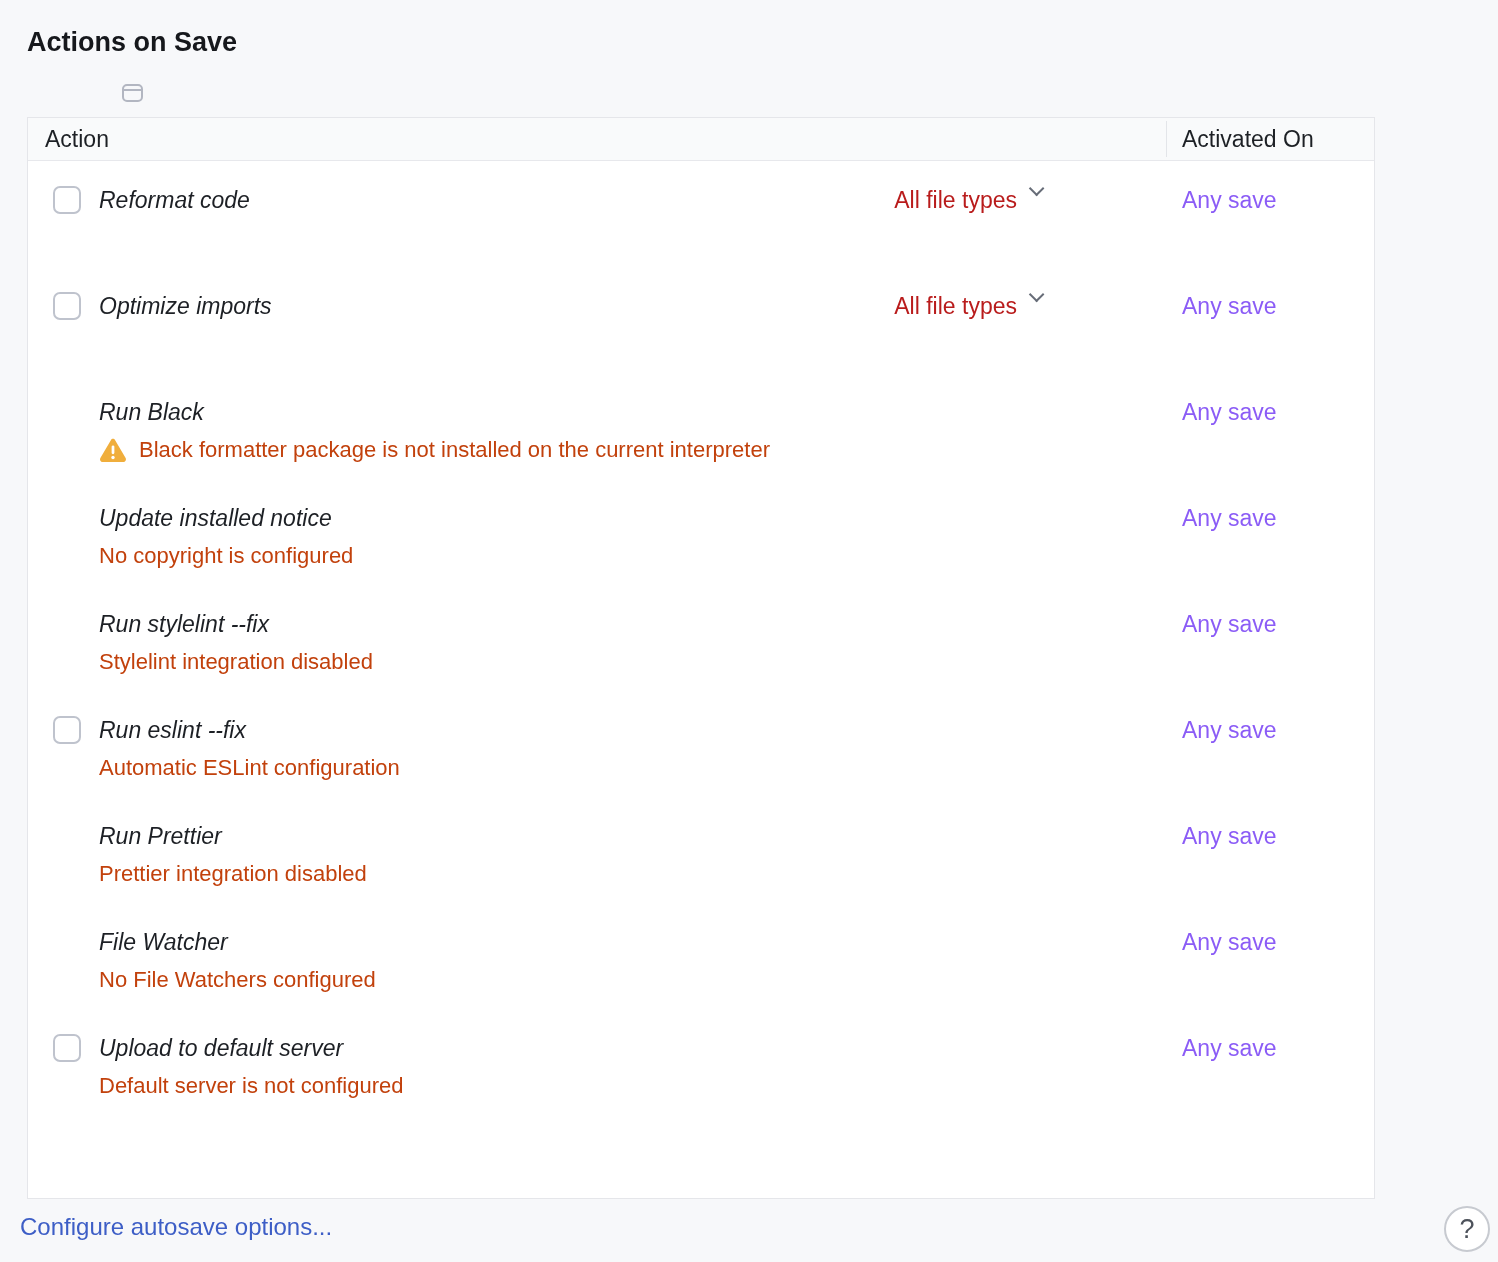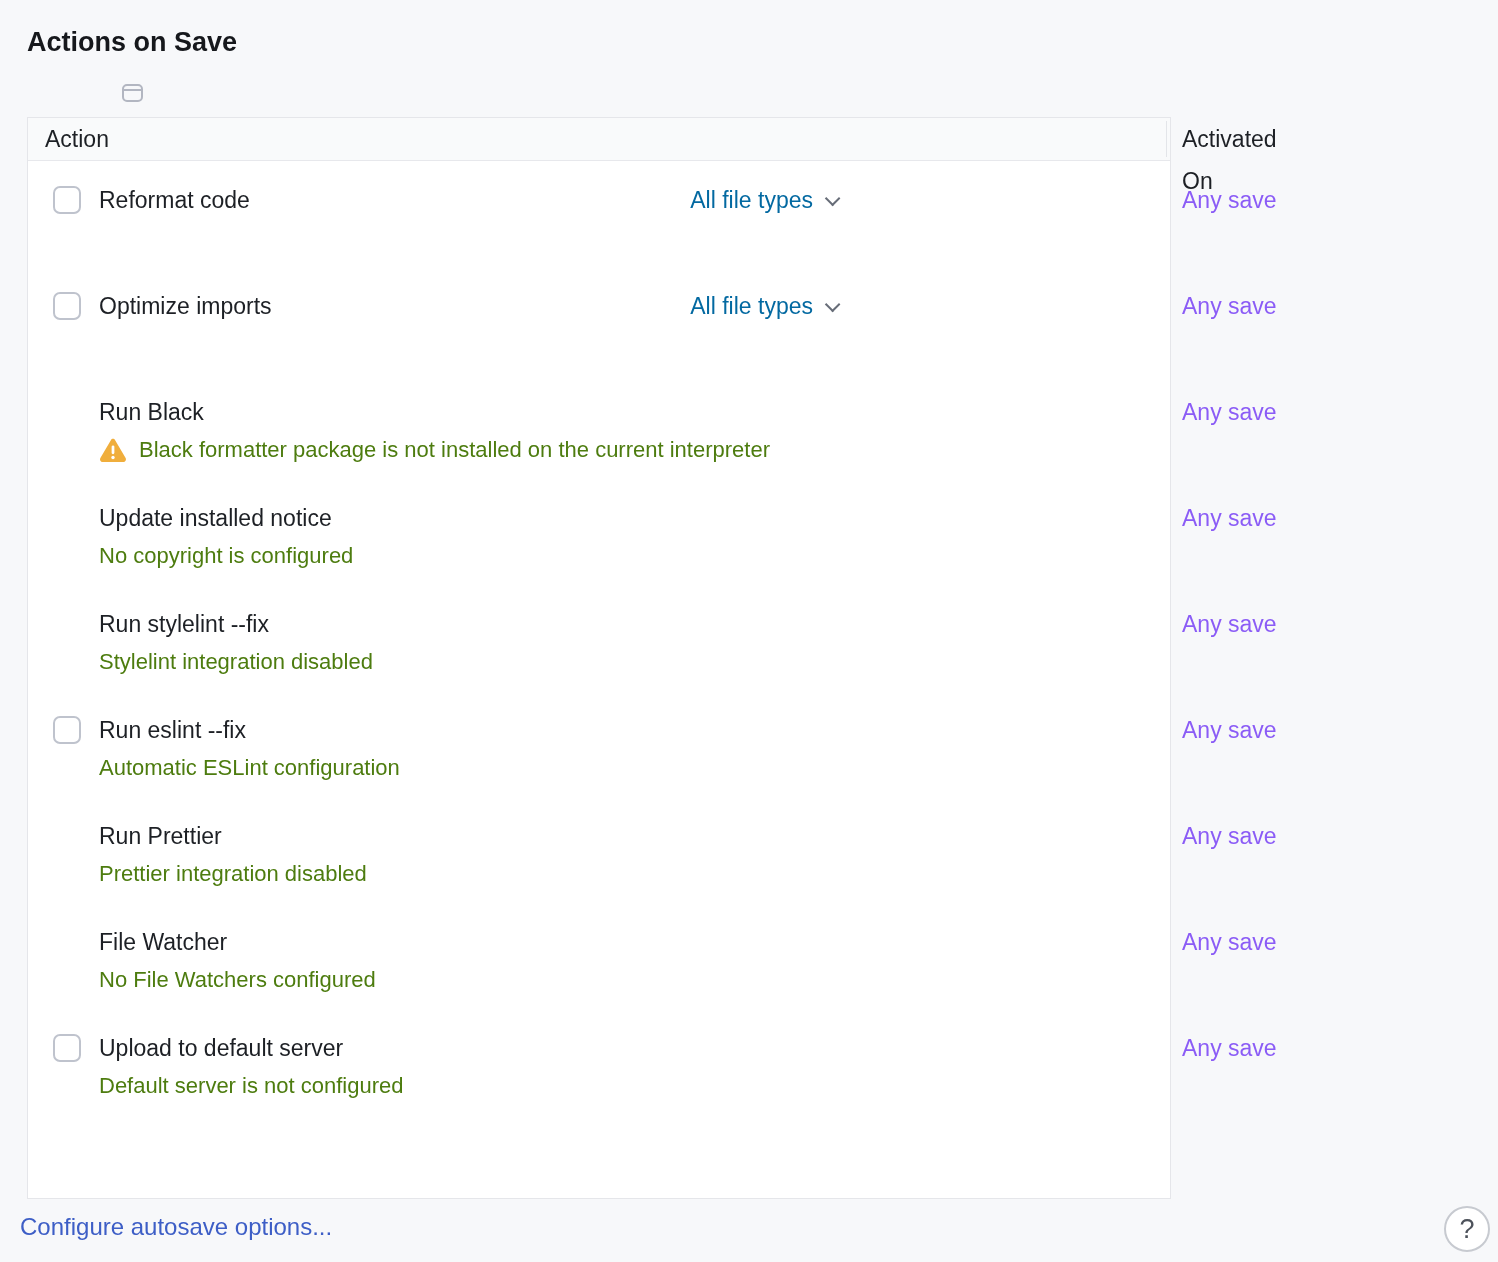--- a/index.html
+++ b/index.html
@@ -20,21 +20,21 @@
     display:inline-block; position:relative;
     width:21px; height:18px;
     border:2px solid #b2b6c1; border-radius:5px;
   }
   .window-icon::after {
     content:""; position:absolute; left:0; right:0; top:3px;
     border-top:2px solid #b2b6c1;
   }
   .panel {
     position:absolute; left:27px; top:117px;
-    width:1144px; height:1082px;
+    width:1348px; height:1082px;
     background:#ffffff;
     border:1px solid #e5e6ea;
   }
   .panel-header {
     position:relative; height:43px;
     background:#f9fafb;
     border-bottom:1px solid #e7e8ec;
     font-size:23px; color:#1d2025;
   }
   .col-action-label { position:absolute; left:17px; top:0; line-height:42px; }
@@ -47,32 +47,33 @@
   .checkbox {
     position:absolute; left:25px; top:25px;
     width:28px; height:28px;
     background:#ffffff;
     border:2px solid #bfc3cd; border-radius:7px;
   }
   .row-title {
     position:absolute; left:71px; top:24px;
     font-size:23px; line-height:30px; color:#1d2025;
     white-space:nowrap;
+    font-style:italic;
   }
   .row-sub {
     position:absolute; left:71px; top:62px;
-    font-size:22px; line-height:30px; color:#4d7c0f;
+    font-size:22px; line-height:30px; color:#c2410c;
     display:flex; align-items:center; gap:12px;
     white-space:nowrap;
   }
   .warning-icon { width:28px; height:25px; flex:0 0 auto; }
   .scope {
     position:absolute; top:24px; right:334px;
-    font-size:23px; line-height:30px; color:#0369a1;
-    display:flex; align-items:center; gap:12px;
+    font-size:23px; line-height:30px; color:#b91c1c;
+    display:flex; align-items:flex-start; gap:12px;
     cursor:pointer; white-space:nowrap;
   }
   .chevron-down {
     display:inline-block; width:11px; height:11px;
     border-right:2px solid #676d78; border-bottom:2px solid #676d78;
     transform:rotate(45deg) translateY(-3px);
   }
   .activated {
     position:absolute; left:1154px; top:24px;
     font-size:23px; line-height:30px; color:#8b5cf6;

